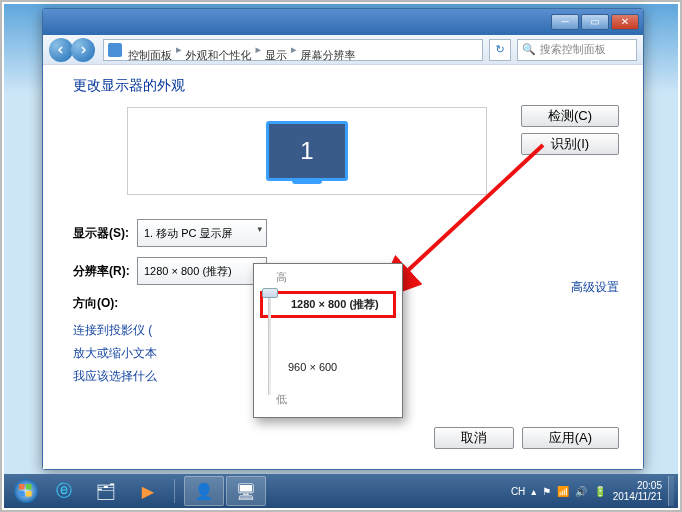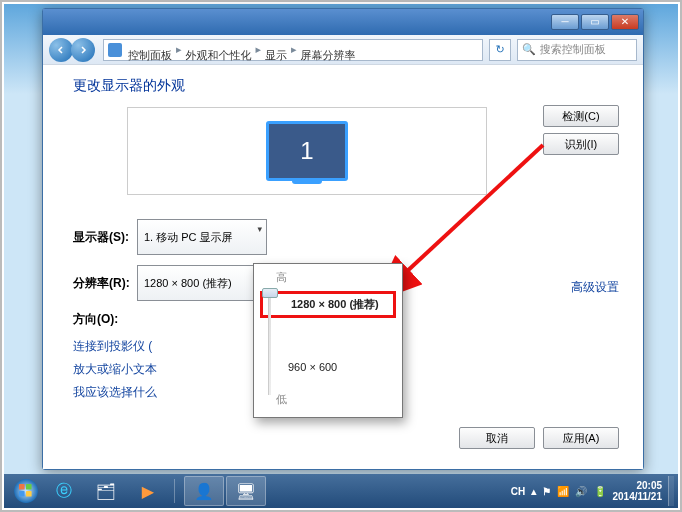--- a/index.html
+++ b/index.html
@@ -37,27 +37,27 @@
 .page-title { color: #003399; font-size: 14px; margin-bottom: 12px; margin-left: 6px; }
 
 
 .preview-box { margin-left: 60px; width: 360px; height: 88px; border: 1px solid #ccc; display: flex; align-items: center; justify-content: center; }
 .monitor { width: 82px; height: 60px; border: 3px solid #3aa0ff; border-radius: 3px; background: #3a5a8a; position: relative; display:flex; align-items:center; justify-content:center; }
 .monitor::after { content:""; position:absolute; bottom:-6px; left: 30%; right: 30%; height: 4px; background:#3aa0ff; border-radius: 0 0 3px 3px; }
 .monitor .num { font-size: 24px; color: #fff; }
 
 
 .side-btns { position: absolute; top: 40px; right: 24px; display: flex; flex-direction: column; gap: 6px; }
-.btn { min-width: 76px; height: 22px; padding: 0 18px; border: 1px solid #8a8f96; background: linear-gradient(#fdfdfd,#e3e5e8); font-size: 11px; border-radius: 2px; cursor: pointer; }
+.btn { min-width: 76px; height: 22px; padding: 0 26px; border: 1px solid #8a8f96; background: linear-gradient(#fdfdfd,#e3e5e8); font-size: 13px; border-radius: 2px; cursor: pointer; }
 
 
 .form { margin-top: 24px; margin-left: 6px; }
 .row { display: flex; align-items: center; margin-bottom: 10px; font-size: 12px; }
 .row .label { width: 64px; color: #000000; font-weight: bold; }
-.select { height: 36px; min-width: 130px; border: 1px solid #8a8f96; background: linear-gradient(#fff,#eef1f4); font-size: 11px; padding: 0 18px 0 6px; position: relative; display: inline-flex; align-items: center; cursor: pointer; }
+.select { height: 28px; min-width: 130px; border: 1px solid #8a8f96; background: linear-gradient(#fff,#eef1f4); font-size: 11px; padding: 0 18px 0 6px; position: relative; display: inline-flex; align-items: center; cursor: pointer; }
 .select .chev { position: absolute; right: 4px; top: 4px; font-size: 9px; color: #444; }
 
 
 .dropdown { position: absolute; top: 198px; left: 210px; width: 150px; background: #fff; border: 1px solid #777; box-shadow: 3px 5px 10px rgba(0,0,0,.35); z-index: 10; padding: 6px 0 10px 0; }
 .dropdown .dd-top { font-size: 11px; color: #888; padding: 0 10px 4px 22px; }
 .dropdown .dd-bottom { font-size: 11px; color: #888; padding: 6px 10px 0 22px; }
 .dd-item { font-size: 11px; padding: 3px 6px 3px 34px; color: #222; cursor: pointer; }
 .dd-item.current { border: 3px solid #e11; margin: 2px 6px; padding-left: 28px; font-weight: bold; }
 .slider-track { position: absolute; left: 14px; top: 26px; bottom: 22px; width: 3px; background: linear-gradient(#ddd,#eee); border-left:1px solid #ccc; }
 .slider-thumb { position: absolute; left: 8px; top: 24px; width: 16px; height: 10px; background: linear-gradient(#e6edf6,#c8d6ea); border:1px solid #8aa; border-radius:2px; }
@@ -72,21 +72,21 @@
 
 
 .arrow-annot { position: absolute; pointer-events: none; z-index: 5; }
 
 
 .taskbar { position: absolute; left: 2px; right: 2px; bottom: 2px; height: 34px; background: linear-gradient(#466f9c, #224b7a); display: flex; align-items: center; padding: 0 4px; }
 .start { width: 36px; height: 34px; display:flex; align-items:center; justify-content:center; }
 .start svg { width: 28px; height: 28px; }
 .task-icon { width: 40px; height: 30px; margin-right: 2px; border-radius: 2px; display:flex; align-items:center; justify-content:center; color:#fff; font-size:16px; }
 .task-icon.active { background: rgba(255,255,255,.18); border:1px solid rgba(255,255,255,.3); }
-.tray { margin-left: auto; display: flex; align-items: center; gap: 6px; color: #fff; font-size: 10px; font-weight: bold; }
+.tray { margin-left: auto; display: flex; align-items: center; gap: 6px; color: #fff; font-size: 10px; }
 .tray .clock { text-align: right; line-height: 11px; }
 </style>
 </head>
 <body>
 
 <div class="outer">
   <div class="desktop-blur"></div>
 
   <div class="window">
 

